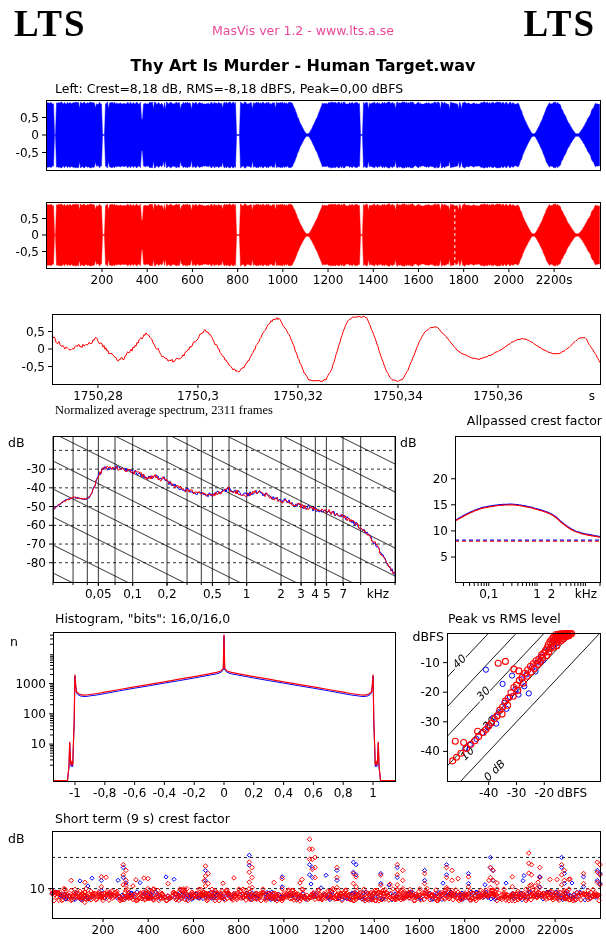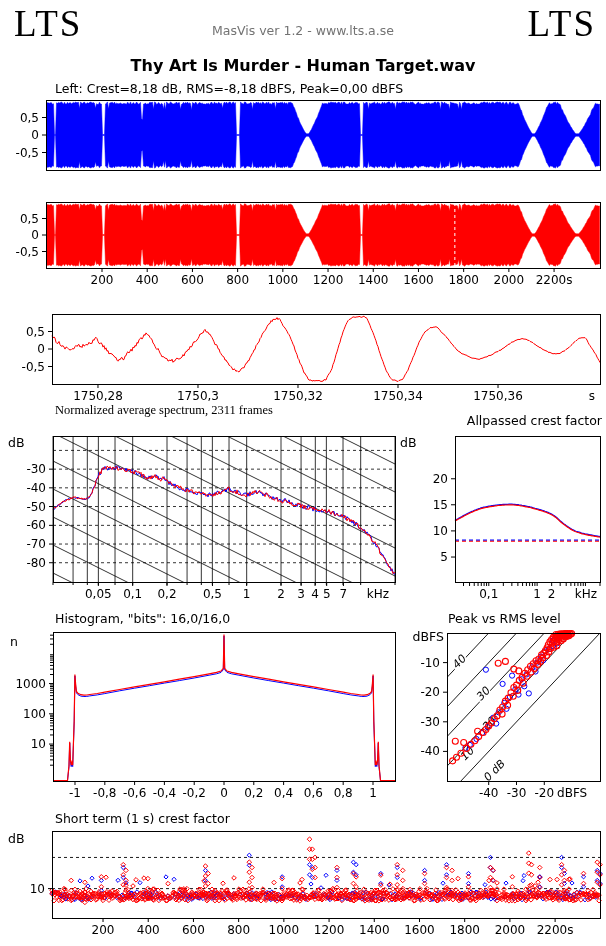--- a/index.html
+++ b/index.html
@@ -1,23 +1,23 @@
 <!DOCTYPE html>
 <html><head>
 <meta charset="utf-8">
 <style>
   html,body{margin:0;padding:0;background:#fff;}
   #page{position:relative;width:606px;height:946px;background:#fff;
         font-family:"DejaVu Sans",sans-serif;overflow:hidden;color:#000;}
   .lbl{position:absolute;font-size:12.5px;white-space:nowrap;line-height:1.1;}
   .bold{font-weight:bold;}
   .center{left:0;width:606px;text-align:center;}
-  .logo{position:absolute;font-family:"Liberation Serif",serif;font-weight:normal;
+  .logo{position:absolute;font-family:"Liberation Serif",serif;font-weight:bold;
         font-size:37px;letter-spacing:2px;line-height:1;}
-  .gray{color:#737373;}
+  .gray{color:#ec4899;}
   #chart-svg{position:absolute;left:0;top:0;}
   #chart-svg text{font-family:"DejaVu Sans",sans-serif;}
 </style>
 </head>
 <body>
 
 <div id="page">
   <svg id="chart-svg" width="606" height="946">
       <path d="M46.5,102.3L47.5,102.8L48.5,102.9L49.5,103.2L50.5,102.7L51.5,102.7L52.5,104.3L53.5,103.7L54.5,134.5L55.5,134.5L56.5,102.8L57.5,103.3L58.5,102.4L59.5,102.9L60.5,102.4L61.5,101.9L62.5,103.0L63.5,104.2L64.5,102.2L65.5,104.1L66.5,104.0L67.5,102.3L68.5,103.8L69.5,102.8L70.5,102.7L71.5,103.9L72.5,102.9L73.5,102.4L74.5,102.9L75.5,102.1L76.5,102.5L77.5,102.6L78.5,102.3L79.5,108.4L80.5,101.9L81.5,103.1L82.5,103.4L83.5,102.4L84.5,102.1L85.5,103.8L86.5,103.4L87.5,102.7L88.5,103.3L89.5,102.6L90.5,102.1L91.5,102.4L92.5,102.9L93.5,102.6L94.5,103.3L95.5,108.3L96.5,103.7L97.5,104.3L98.5,104.3L99.5,102.2L100.5,104.0L101.5,104.1L102.5,134.5L103.5,134.5L104.5,134.5L105.5,103.9L106.5,103.2L107.5,101.9L108.5,109.1L109.5,103.2L110.5,102.8L111.5,102.6L112.5,102.4L113.5,103.4L114.5,102.1L115.5,104.0L116.5,103.2L117.5,103.6L118.5,103.7L119.5,103.5L120.5,103.0L121.5,103.7L122.5,104.0L123.5,103.5L124.5,103.6L125.5,103.8L126.5,104.2L127.5,102.2L128.5,103.2L129.5,103.9L130.5,101.9L131.5,104.3L132.5,103.4L133.5,102.6L134.5,104.1L135.5,103.7L136.5,102.1L137.5,103.1L138.5,104.2L139.5,103.6L140.5,102.4L141.5,118.7L142.5,119.5L143.5,104.0L144.5,103.8L145.5,103.1L146.5,104.3L147.5,103.8L148.5,104.1L149.5,102.5L150.5,102.4L151.5,102.5L152.5,102.3L153.5,109.3L154.5,101.9L155.5,102.4L156.5,104.3L157.5,104.1L158.5,102.5L159.5,103.4L160.5,104.4L161.5,103.2L162.5,104.1L163.5,108.9L164.5,102.8L165.5,109.6L166.5,101.9L167.5,103.1L168.5,103.7L169.5,103.4L170.5,101.9L171.5,102.7L172.5,103.7L173.5,103.9L174.5,103.4L175.5,103.2L176.5,102.0L177.5,103.4L178.5,102.7L179.5,102.7L180.5,109.3L181.5,104.3L182.5,103.8L183.5,102.3L184.5,103.4L185.5,102.4L186.5,103.2L187.5,102.0L188.5,103.5L189.5,102.9L190.5,103.4L191.5,109.9L192.5,102.6L193.5,103.1L194.5,104.1L195.5,102.0L196.5,103.1L197.5,104.4L198.5,103.2L199.5,102.5L200.5,103.1L201.5,103.4L202.5,103.2L203.5,104.1L204.5,103.9L205.5,104.2L206.5,103.5L207.5,103.8L208.5,103.2L209.5,104.4L210.5,103.1L211.5,102.0L212.5,103.4L213.5,104.1L214.5,101.9L215.5,103.6L216.5,103.0L217.5,104.0L218.5,102.3L219.5,103.1L220.5,103.7L221.5,103.1L222.5,108.2L223.5,103.4L224.5,102.1L225.5,103.5L226.5,102.0L227.5,103.5L228.5,102.9L229.5,101.9L230.5,102.3L231.5,104.3L232.5,102.5L233.5,101.9L234.5,103.7L235.5,102.6L236.5,134.5L237.5,134.5L238.5,134.5L239.5,134.5L240.5,101.9L241.5,103.2L242.5,103.6L243.5,104.3L244.5,101.9L245.5,102.1L246.5,103.4L247.5,103.9L248.5,103.7L249.5,103.5L250.5,102.6L251.5,103.1L252.5,109.4L253.5,102.6L254.5,103.6L255.5,103.2L256.5,102.0L257.5,103.1L258.5,102.3L259.5,103.4L260.5,102.7L261.5,104.2L262.5,101.9L263.5,102.5L264.5,103.7L265.5,103.4L266.5,102.2L267.5,103.4L268.5,101.9L269.5,103.9L270.5,103.6L271.5,104.4L272.5,102.7L273.5,103.0L274.5,102.7L275.5,108.8L276.5,102.1L277.5,103.3L278.5,102.9L279.5,103.0L280.5,102.5L281.5,102.8L282.5,102.2L283.5,104.1L284.5,102.3L285.5,103.8L286.5,102.8L287.5,104.4L288.5,102.4L289.5,102.6L290.5,102.3L291.5,102.9L292.5,103.5L293.5,106.4L294.5,107.9L295.5,110.9L296.5,113.3L297.5,116.9L298.5,118.2L299.5,121.4L300.5,123.7L301.5,125.5L302.5,127.6L303.5,129.5L304.5,131.3L305.5,132.8L306.5,133.8L307.5,133.7L308.5,133.7L309.5,132.5L310.5,130.8L311.5,129.3L312.5,126.9L313.5,124.8L314.5,123.1L315.5,120.3L316.5,118.5L317.5,116.7L318.5,113.4L319.5,111.2L320.5,108.4L321.5,106.1L322.5,102.9L323.5,103.9L324.5,103.4L325.5,103.6L326.5,103.6L327.5,104.2L328.5,102.6L329.5,103.0L330.5,102.2L331.5,102.2L332.5,102.5L333.5,102.4L334.5,102.7L335.5,102.2L336.5,103.5L337.5,103.0L338.5,102.0L339.5,102.4L340.5,104.3L341.5,101.9L342.5,104.4L343.5,102.0L344.5,102.1L345.5,103.4L346.5,104.0L347.5,104.1L348.5,104.1L349.5,102.5L350.5,103.7L351.5,102.8L352.5,102.4L353.5,104.1L354.5,103.1L355.5,102.4L356.5,102.6L357.5,102.7L358.5,103.9L359.5,103.6L360.5,134.5L361.5,134.5L362.5,134.5L363.5,102.4L364.5,103.7L365.5,103.1L366.5,102.0L367.5,103.0L368.5,109.2L369.5,102.9L370.5,104.0L371.5,103.4L372.5,103.1L373.5,102.8L374.5,101.9L375.5,104.1L376.5,103.6L377.5,102.2L378.5,103.8L379.5,103.1L380.5,104.2L381.5,103.7L382.5,102.1L383.5,103.8L384.5,102.2L385.5,103.7L386.5,103.0L387.5,102.5L388.5,101.9L389.5,101.9L390.5,103.5L391.5,103.2L392.5,102.2L393.5,103.8L394.5,103.3L395.5,109.2L396.5,102.8L397.5,101.9L398.5,103.6L399.5,102.8L400.5,103.3L401.5,102.8L402.5,101.9L403.5,102.2L404.5,101.9L405.5,103.6L406.5,102.0L407.5,103.6L408.5,102.6L409.5,103.6L410.5,101.9L411.5,102.5L412.5,101.9L413.5,103.1L414.5,103.8L415.5,104.4L416.5,103.8L417.5,102.8L418.5,102.1L419.5,103.7L420.5,103.2L421.5,104.1L422.5,104.1L423.5,104.2L424.5,103.6L425.5,103.4L426.5,102.8L427.5,103.4L428.5,102.7L429.5,103.2L430.5,103.9L431.5,103.4L432.5,103.3L433.5,103.3L434.5,102.0L435.5,101.9L436.5,104.0L437.5,102.0L438.5,102.2L439.5,103.0L440.5,109.6L441.5,101.9L442.5,102.5L443.5,103.8L444.5,102.1L445.5,103.4L446.5,103.5L447.5,104.2L448.5,104.0L449.5,109.4L450.5,102.0L451.5,102.8L452.5,102.9L453.5,103.1L454.5,103.4L455.5,103.6L456.5,103.8L457.5,104.0L458.5,108.9L459.5,102.3L460.5,103.8L461.5,109.6L462.5,103.1L463.5,102.8L464.5,101.9L465.5,102.8L466.5,103.6L467.5,103.4L468.5,103.1L469.5,103.5L470.5,104.2L471.5,104.0L472.5,103.8L473.5,102.8L474.5,103.2L475.5,104.3L476.5,103.5L477.5,104.1L478.5,104.0L479.5,104.1L480.5,102.9L481.5,102.4L482.5,103.1L483.5,101.9L484.5,102.0L485.5,102.8L486.5,102.8L487.5,102.0L488.5,104.1L489.5,102.4L490.5,104.0L491.5,102.7L492.5,102.3L493.5,102.5L494.5,103.5L495.5,102.8L496.5,102.3L497.5,102.0L498.5,102.5L499.5,102.2L500.5,102.3L501.5,104.0L502.5,102.4L503.5,102.4L504.5,104.4L505.5,102.8L506.5,102.1L507.5,104.0L508.5,104.4L509.5,102.3L510.5,102.2L511.5,103.9L512.5,103.0L513.5,102.8L514.5,104.3L515.5,104.3L516.5,103.9L517.5,103.2L518.5,103.6L519.5,105.9L520.5,109.3L521.5,110.4L522.5,114.4L523.5,116.6L524.5,119.3L525.5,121.2L526.5,123.3L527.5,125.4L528.5,127.6L529.5,129.3L530.5,131.1L531.5,132.7L532.5,133.8L533.5,133.7L534.5,133.7L535.5,132.7L536.5,131.1L537.5,129.3L538.5,127.1L539.5,125.4L540.5,122.8L541.5,120.9L542.5,118.7L543.5,115.7L544.5,113.5L545.5,110.9L546.5,107.6L547.5,106.3L548.5,104.3L549.5,102.7L550.5,104.3L551.5,103.8L552.5,103.8L553.5,102.4L554.5,102.4L555.5,101.9L556.5,104.2L557.5,102.3L558.5,103.8L559.5,103.9L560.5,105.1L561.5,109.2L562.5,109.8L563.5,112.8L564.5,114.4L565.5,116.1L566.5,118.4L567.5,121.1L568.5,122.7L569.5,124.1L570.5,126.3L571.5,127.6L572.5,129.5L573.5,130.7L574.5,132.3L575.5,133.5L576.5,133.8L577.5,133.7L578.5,133.7L579.5,132.9L580.5,131.5L581.5,130.1L582.5,128.8L583.5,126.8L584.5,125.5L585.5,123.1L586.5,121.8L587.5,119.1L588.5,117.5L589.5,116.1L590.5,114.4L591.5,110.5L592.5,108.7L593.5,108.0L594.5,105.2L595.5,103.2L596.5,103.9L597.5,103.9L598.5,104.3L599.5,104.1L599.5,165.9L598.5,165.7L597.5,166.1L596.5,166.1L595.5,166.8L594.5,164.8L593.5,162.0L592.5,161.3L591.5,159.5L590.5,155.6L589.5,153.9L588.5,152.5L587.5,150.9L586.5,148.2L585.5,146.9L584.5,144.5L583.5,143.2L582.5,141.2L581.5,139.9L580.5,138.5L579.5,137.1L578.5,136.3L577.5,136.3L576.5,136.2L575.5,136.5L574.5,137.7L573.5,139.3L572.5,140.5L571.5,142.4L570.5,143.7L569.5,145.9L568.5,147.3L567.5,148.9L566.5,151.6L565.5,153.9L564.5,155.6L563.5,157.2L562.5,160.2L561.5,160.8L560.5,164.9L559.5,166.1L558.5,166.2L557.5,167.7L556.5,165.8L555.5,168.1L554.5,167.6L553.5,167.6L552.5,166.2L551.5,166.2L550.5,165.7L549.5,167.3L548.5,165.7L547.5,163.7L546.5,162.4L545.5,159.1L544.5,156.5L543.5,154.3L542.5,151.3L541.5,149.1L540.5,147.2L539.5,144.6L538.5,142.9L537.5,140.7L536.5,138.9L535.5,137.3L534.5,136.3L533.5,136.3L532.5,136.2L531.5,137.3L530.5,138.9L529.5,140.7L528.5,142.4L527.5,144.6L526.5,146.7L525.5,148.8L524.5,150.7L523.5,153.4L522.5,155.6L521.5,159.6L520.5,160.7L519.5,164.1L518.5,166.4L517.5,166.8L516.5,166.1L515.5,165.7L514.5,165.7L513.5,167.2L512.5,167.0L511.5,166.1L510.5,167.8L509.5,167.7L508.5,165.6L507.5,166.0L506.5,167.9L505.5,167.2L504.5,165.6L503.5,167.6L502.5,167.6L501.5,166.0L500.5,167.7L499.5,167.8L498.5,167.5L497.5,168.0L496.5,167.7L495.5,167.2L494.5,166.5L493.5,167.5L492.5,167.7L491.5,167.3L490.5,166.0L489.5,167.6L488.5,165.9L487.5,168.0L486.5,167.2L485.5,167.2L484.5,168.0L483.5,168.1L482.5,166.9L481.5,167.6L480.5,167.1L479.5,165.9L478.5,166.0L477.5,165.9L476.5,166.5L475.5,165.7L474.5,166.8L473.5,167.2L472.5,166.2L471.5,166.0L470.5,165.8L469.5,166.5L468.5,166.9L467.5,166.6L466.5,166.4L465.5,167.2L464.5,168.1L463.5,167.2L462.5,166.9L461.5,160.4L460.5,166.2L459.5,167.7L458.5,161.1L457.5,166.0L456.5,166.2L455.5,166.4L454.5,166.6L453.5,166.9L452.5,167.1L451.5,167.2L450.5,168.0L449.5,160.6L448.5,166.0L447.5,165.8L446.5,166.5L445.5,166.6L444.5,167.9L443.5,166.2L442.5,167.5L441.5,168.1L440.5,160.4L439.5,167.0L438.5,167.8L437.5,168.0L436.5,166.0L435.5,168.1L434.5,168.0L433.5,166.7L432.5,166.7L431.5,166.6L430.5,166.1L429.5,166.8L428.5,167.3L427.5,166.6L426.5,167.2L425.5,166.6L424.5,166.4L423.5,165.8L422.5,165.9L421.5,165.9L420.5,166.8L419.5,166.3L418.5,167.9L417.5,167.2L416.5,166.2L415.5,165.6L414.5,166.2L413.5,166.9L412.5,168.1L411.5,167.5L410.5,168.1L409.5,166.4L408.5,167.4L407.5,166.4L406.5,168.0L405.5,166.4L404.5,168.1L403.5,167.8L402.5,168.1L401.5,167.2L400.5,166.7L399.5,167.2L398.5,166.4L397.5,168.1L396.5,167.2L395.5,160.8L394.5,166.7L393.5,166.2L392.5,167.8L391.5,166.8L390.5,166.5L389.5,168.1L388.5,168.1L387.5,167.5L386.5,167.0L385.5,166.3L384.5,167.8L383.5,166.2L382.5,167.9L381.5,166.3L380.5,165.8L379.5,166.9L378.5,166.2L377.5,167.8L376.5,166.4L375.5,165.9L374.5,168.1L373.5,167.2L372.5,166.9L371.5,166.6L370.5,166.0L369.5,167.1L368.5,160.8L367.5,167.0L366.5,168.0L365.5,166.9L364.5,166.3L363.5,167.6L362.5,135.5L361.5,135.5L360.5,135.5L359.5,166.4L358.5,166.1L357.5,167.3L356.5,167.4L355.5,167.6L354.5,166.9L353.5,165.9L352.5,167.6L351.5,167.2L350.5,166.3L349.5,167.5L348.5,165.9L347.5,165.9L346.5,166.0L345.5,166.6L344.5,167.9L343.5,168.0L342.5,165.6L341.5,168.1L340.5,165.7L339.5,167.6L338.5,168.0L337.5,167.0L336.5,166.5L335.5,167.8L334.5,167.3L333.5,167.6L332.5,167.5L331.5,167.8L330.5,167.8L329.5,167.0L328.5,167.4L327.5,165.8L326.5,166.4L325.5,166.4L324.5,166.6L323.5,166.1L322.5,167.1L321.5,163.9L320.5,161.6L319.5,158.8L318.5,156.6L317.5,153.3L316.5,151.5L315.5,149.7L314.5,146.9L313.5,145.2L312.5,143.1L311.5,140.7L310.5,139.2L309.5,137.5L308.5,136.3L307.5,136.3L306.5,136.2L305.5,137.2L304.5,138.7L303.5,140.5L302.5,142.4L301.5,144.5L300.5,146.3L299.5,148.6L298.5,151.8L297.5,153.1L296.5,156.7L295.5,159.1L294.5,162.1L293.5,163.6L292.5,166.5L291.5,167.1L290.5,167.7L289.5,167.4L288.5,167.6L287.5,165.6L286.5,167.2L285.5,166.2L284.5,167.7L283.5,165.9L282.5,167.8L281.5,167.2L280.5,167.5L279.5,167.0L278.5,167.1L277.5,166.7L276.5,167.9L275.5,161.2L274.5,167.3L273.5,167.0L272.5,167.3L271.5,165.6L270.5,166.4L269.5,166.1L268.5,168.1L267.5,166.6L266.5,167.8L265.5,166.6L264.5,166.3L263.5,167.5L262.5,168.1L261.5,165.8L260.5,167.3L259.5,166.6L258.5,167.7L257.5,166.9L256.5,168.0L255.5,166.8L254.5,166.4L253.5,167.4L252.5,160.6L251.5,166.9L250.5,167.4L249.5,166.5L248.5,166.3L247.5,166.1L246.5,166.6L245.5,167.9L244.5,168.1L243.5,165.7L242.5,166.4L241.5,166.8L240.5,168.1L239.5,135.5L238.5,135.5L237.5,135.5L236.5,135.5L235.5,167.4L234.5,166.3L233.5,168.1L232.5,167.5L231.5,165.7L230.5,167.7L229.5,168.1L228.5,167.1L227.5,166.5L226.5,168.0L225.5,166.5L224.5,167.9L223.5,166.6L222.5,161.8L221.5,166.9L220.5,166.3L219.5,166.9L218.5,167.7L217.5,166.0L216.5,167.0L215.5,166.4L214.5,168.1L213.5,165.9L212.5,166.6L211.5,168.0L210.5,166.9L209.5,165.6L208.5,166.8L207.5,166.2L206.5,166.5L205.5,165.8L204.5,166.1L203.5,165.9L202.5,166.8L201.5,166.6L200.5,166.9L199.5,167.5L198.5,166.8L197.5,165.6L196.5,166.9L195.5,168.0L194.5,165.9L193.5,166.9L192.5,167.4L191.5,160.1L190.5,166.6L189.5,167.1L188.5,166.5L187.5,168.0L186.5,166.8L185.5,167.6L184.5,166.6L183.5,167.7L182.5,166.2L181.5,165.7L180.5,160.7L179.5,167.3L178.5,167.3L177.5,166.6L176.5,168.0L175.5,166.8L174.5,166.6L173.5,166.1L172.5,166.3L171.5,167.3L170.5,168.1L169.5,166.6L168.5,166.3L167.5,166.9L166.5,168.1L165.5,160.4L164.5,167.2L163.5,161.1L162.5,165.9L161.5,166.8L160.5,165.6L159.5,166.6L158.5,167.5L157.5,165.9L156.5,165.7L155.5,167.6L154.5,168.1L153.5,160.7L152.5,167.7L151.5,167.5L150.5,167.6L149.5,167.5L148.5,165.9L147.5,166.2L146.5,165.7L145.5,166.9L144.5,166.2L143.5,166.0L142.5,150.5L141.5,151.3L140.5,167.6L139.5,166.4L138.5,165.8L137.5,166.9L136.5,167.9L135.5,166.3L134.5,165.9L133.5,167.4L132.5,166.6L131.5,165.7L130.5,168.1L129.5,166.1L128.5,166.8L127.5,167.8L126.5,165.8L125.5,166.2L124.5,166.4L123.5,166.5L122.5,166.0L121.5,166.3L120.5,167.0L119.5,166.5L118.5,166.3L117.5,166.4L116.5,166.8L115.5,166.0L114.5,167.9L113.5,166.6L112.5,167.6L111.5,167.4L110.5,167.2L109.5,166.8L108.5,160.9L107.5,168.1L106.5,166.8L105.5,166.1L104.5,135.5L103.5,135.5L102.5,135.5L101.5,165.9L100.5,166.0L99.5,167.8L98.5,165.7L97.5,165.7L96.5,166.3L95.5,161.7L94.5,166.7L93.5,167.4L92.5,167.1L91.5,167.6L90.5,167.9L89.5,167.4L88.5,166.7L87.5,167.3L86.5,166.6L85.5,166.2L84.5,167.9L83.5,167.6L82.5,166.6L81.5,166.9L80.5,168.1L79.5,161.6L78.5,167.7L77.5,167.4L76.5,167.5L75.5,167.9L74.5,167.1L73.5,167.6L72.5,167.1L71.5,166.1L70.5,167.3L69.5,167.2L68.5,166.2L67.5,167.7L66.5,166.0L65.5,165.9L64.5,167.8L63.5,165.8L62.5,167.0L61.5,168.1L60.5,167.6L59.5,167.1L58.5,167.6L57.5,166.7L56.5,167.2L55.5,135.5L54.5,135.5L53.5,166.3L52.5,165.7L51.5,167.3L50.5,167.3L49.5,166.8L48.5,167.1L47.5,167.2L46.5,167.7Z" fill="#0000ff" stroke="#0000ff" stroke-width="0.5"></path>
       <rect x="46.5" y="100.5" width="554" height="70" fill="none" stroke="#000" stroke-width="1"></rect>
@@ -475,15 +475,15 @@
   <div class="lbl" style="left:55px;top:404px;font-family:Liberation Serif, serif;">Normalized average spectrum, 2311 frames</div>
   <div class="lbl" style="right:4px;top:414px;">Allpassed crest factor</div>
   <div class="lbl" style="left:8px;top:436px;">dB</div>
   <div class="lbl" style="left:400px;top:436px;">dB</div>
 
   <div class="lbl" style="left:55px;top:612px;">Histogram, "bits": 16,0/16,0</div>
   <div class="lbl" style="left:448px;top:612px;">Peak vs RMS level</div>
   <div class="lbl" style="left:10px;top:635px;">n</div>
   <div class="lbl" style="left:398px;top:630px;width:46px;text-align:right;">dBFS</div>
 
-  <div class="lbl" style="left:55px;top:812px;">Short term (1 s) crest factor</div>
+  <div class="lbl" style="left:55px;top:812px;">Short term (9 s) crest factor</div>
   <div class="lbl" style="left:8px;top:832px;">dB</div>
 </div>
 
 </body></html>

